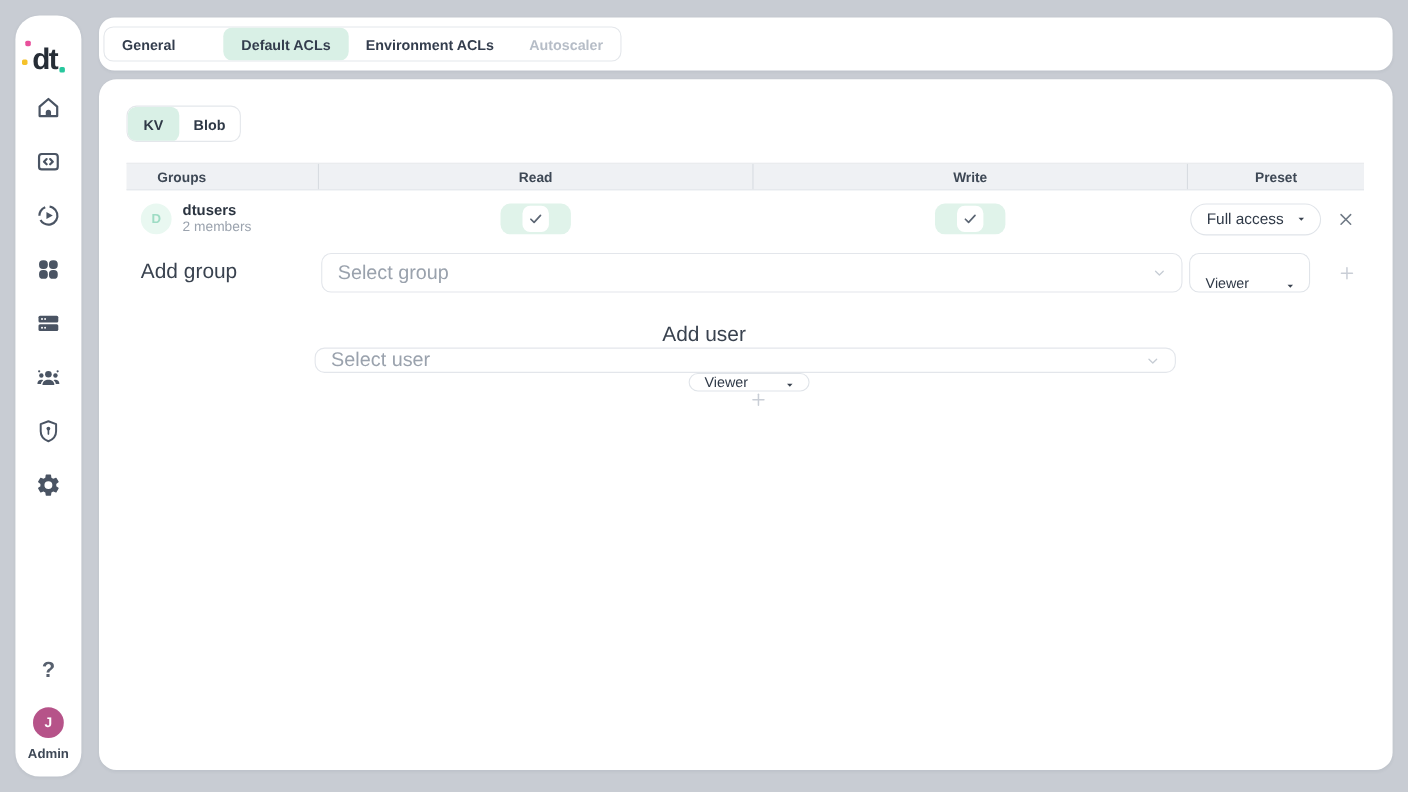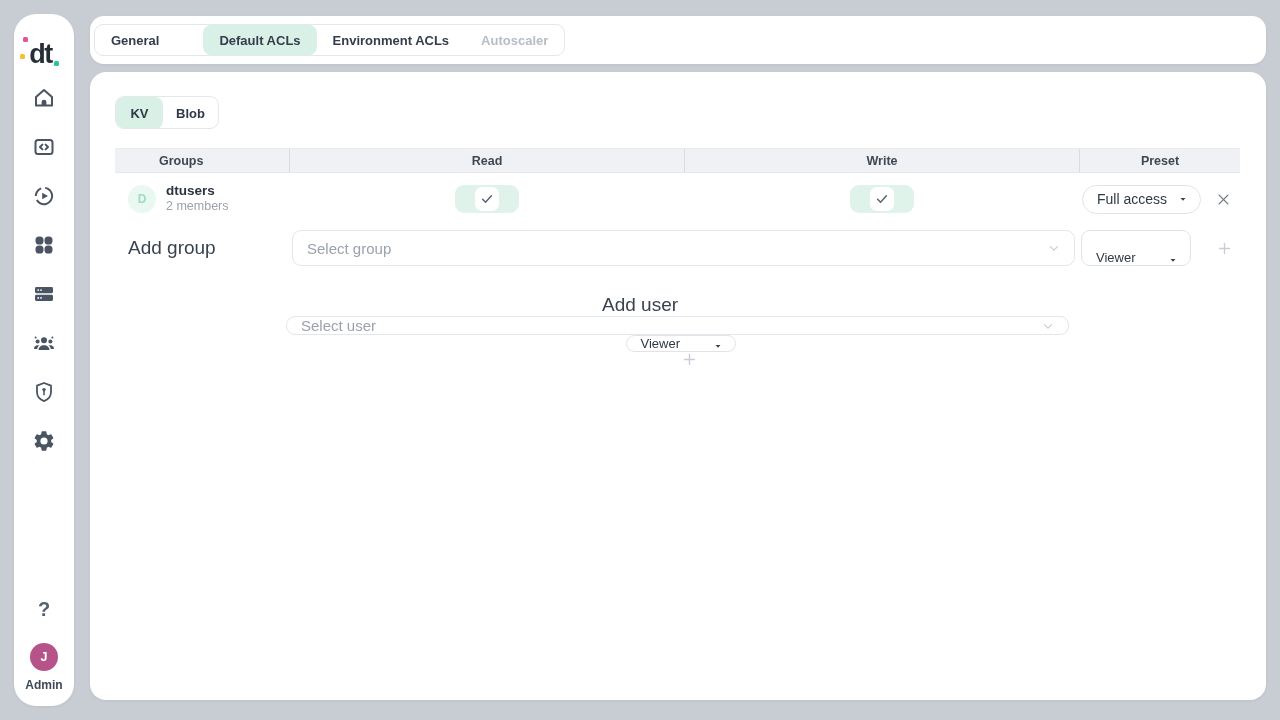--- a/index.html
+++ b/index.html
@@ -59,21 +59,21 @@
   .storage-tab.active { background:#d9f0e6; border-radius:8px; }
 
   .acl-header {
     position:absolute; left:25px; top:76px; width:1125px; height:25px;
     display:grid; grid-template-columns:174px 395px 395px 161px;
     background:#eff1f4; border-top:1px solid #e9ebee; border-bottom:1px solid #e4e7eb;
   }
   .th { display:flex; align-items:center; justify-content:center;
     font-size:12.5px; font-weight:bold; color:#3e4855; }
   .th + .th { border-left:1px solid #d8dce1; }
-  .th.first { justify-content:flex-start; padding-left:44px; }
+  .th.first { justify-content:flex-start; padding-left:28px; }
 
   .acl-row {
     position:absolute; left:25px; top:103px; width:1125px; height:48px;
     display:grid; grid-template-columns:174px 395px 395px 161px; align-items:center;
   }
   .group-cell { display:flex; align-items:center; }
   .group-avatar { width:28px; height:28px; border-radius:50%; background:#e9f8f1; color:#9edcc4;
     font-size:12px; font-weight:bold; display:flex; align-items:center; justify-content:center; margin-left:13px; }
   .group-meta { margin-left:10px; display:flex; flex-direction:column; }
   .group-name { font-size:13.5px; font-weight:bold; color:#2b3440; line-height:1.2; }
@@ -87,21 +87,21 @@
     background:#fff; display:flex; align-items:center; gap:11px; font-size:14px; color:#2f3947; cursor:pointer; }
   .remove-btn { margin-left:13px; width:18px; height:18px; display:flex; align-items:center;
     justify-content:center; cursor:pointer; }
 
   .add-row { position:absolute; left:25px; width:1125px; height:36px; display:flex; align-items:center; }
   .add-row.group { top:158px; }
   .add-row.user { top:222px;flex-direction:column; }
   .add-label { width:177px; padding-left:13px; font-size:19px; color:#39424f; }
   .select { width:783px; height:36px; border:1px solid #e3e6eb; border-radius:9px; background:#fff;
     display:flex; align-items:center; justify-content:space-between; padding:0 13px 0 14px;
-    font-size:15px; color:#9aa2ad; cursor:pointer; }
+    font-size:18px; color:#9aa2ad; cursor:pointer; }
   .role-btn { margin-left:6px; width:110px; height:36px; border:1px solid #e0e4e9; border-radius:9px;
     background:#fff; display:flex; align-items:flex-end; justify-content:space-between;
     padding:0 12px 0 14px; font-size:13px; color:#2f3947; cursor:pointer; }
   .plus-btn { margin-left:24px; width:18px; height:18px; display:flex; align-items:center;
     justify-content:center; cursor:pointer; }
 </style>
 </head>
 <body>
 
 <div class="sidebar">

